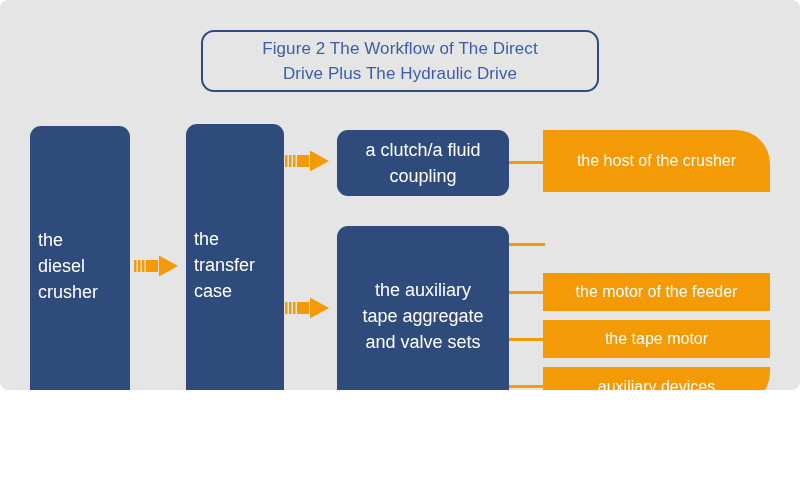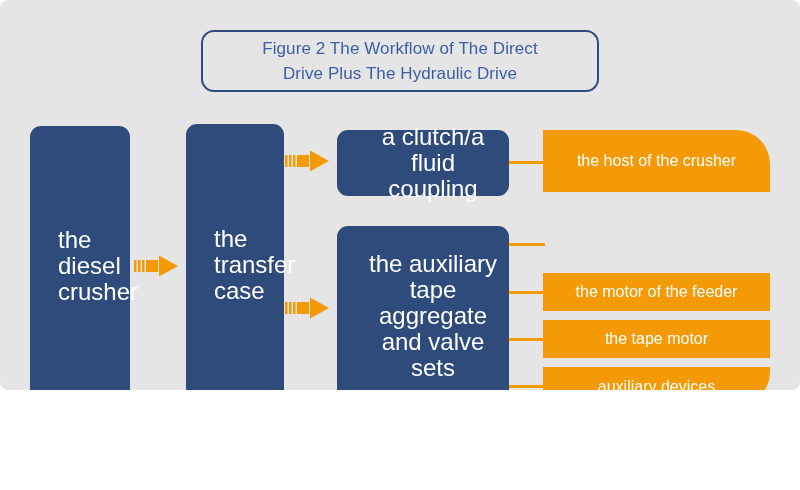--- a/index.html
+++ b/index.html
@@ -48,23 +48,22 @@
     position: absolute;
     background: #2f4b7c;
     border-radius: 11px;
     color: #ffffff;
     box-sizing: border-box;
     display: flex;
     align-items: center;
   }
   .blue-box .label {
     width: 100%;
-    font-size: 24px;
+    font-size: 18px;
     line-height: 26px;
-    margin-left: 20px;
   }
   .blue-box.left-align .label {
     text-align: left;
     padding-left: 8px;
   }
   .blue-box.center-align .label {
     text-align: center;
     padding: 0 10px;
   }
 

